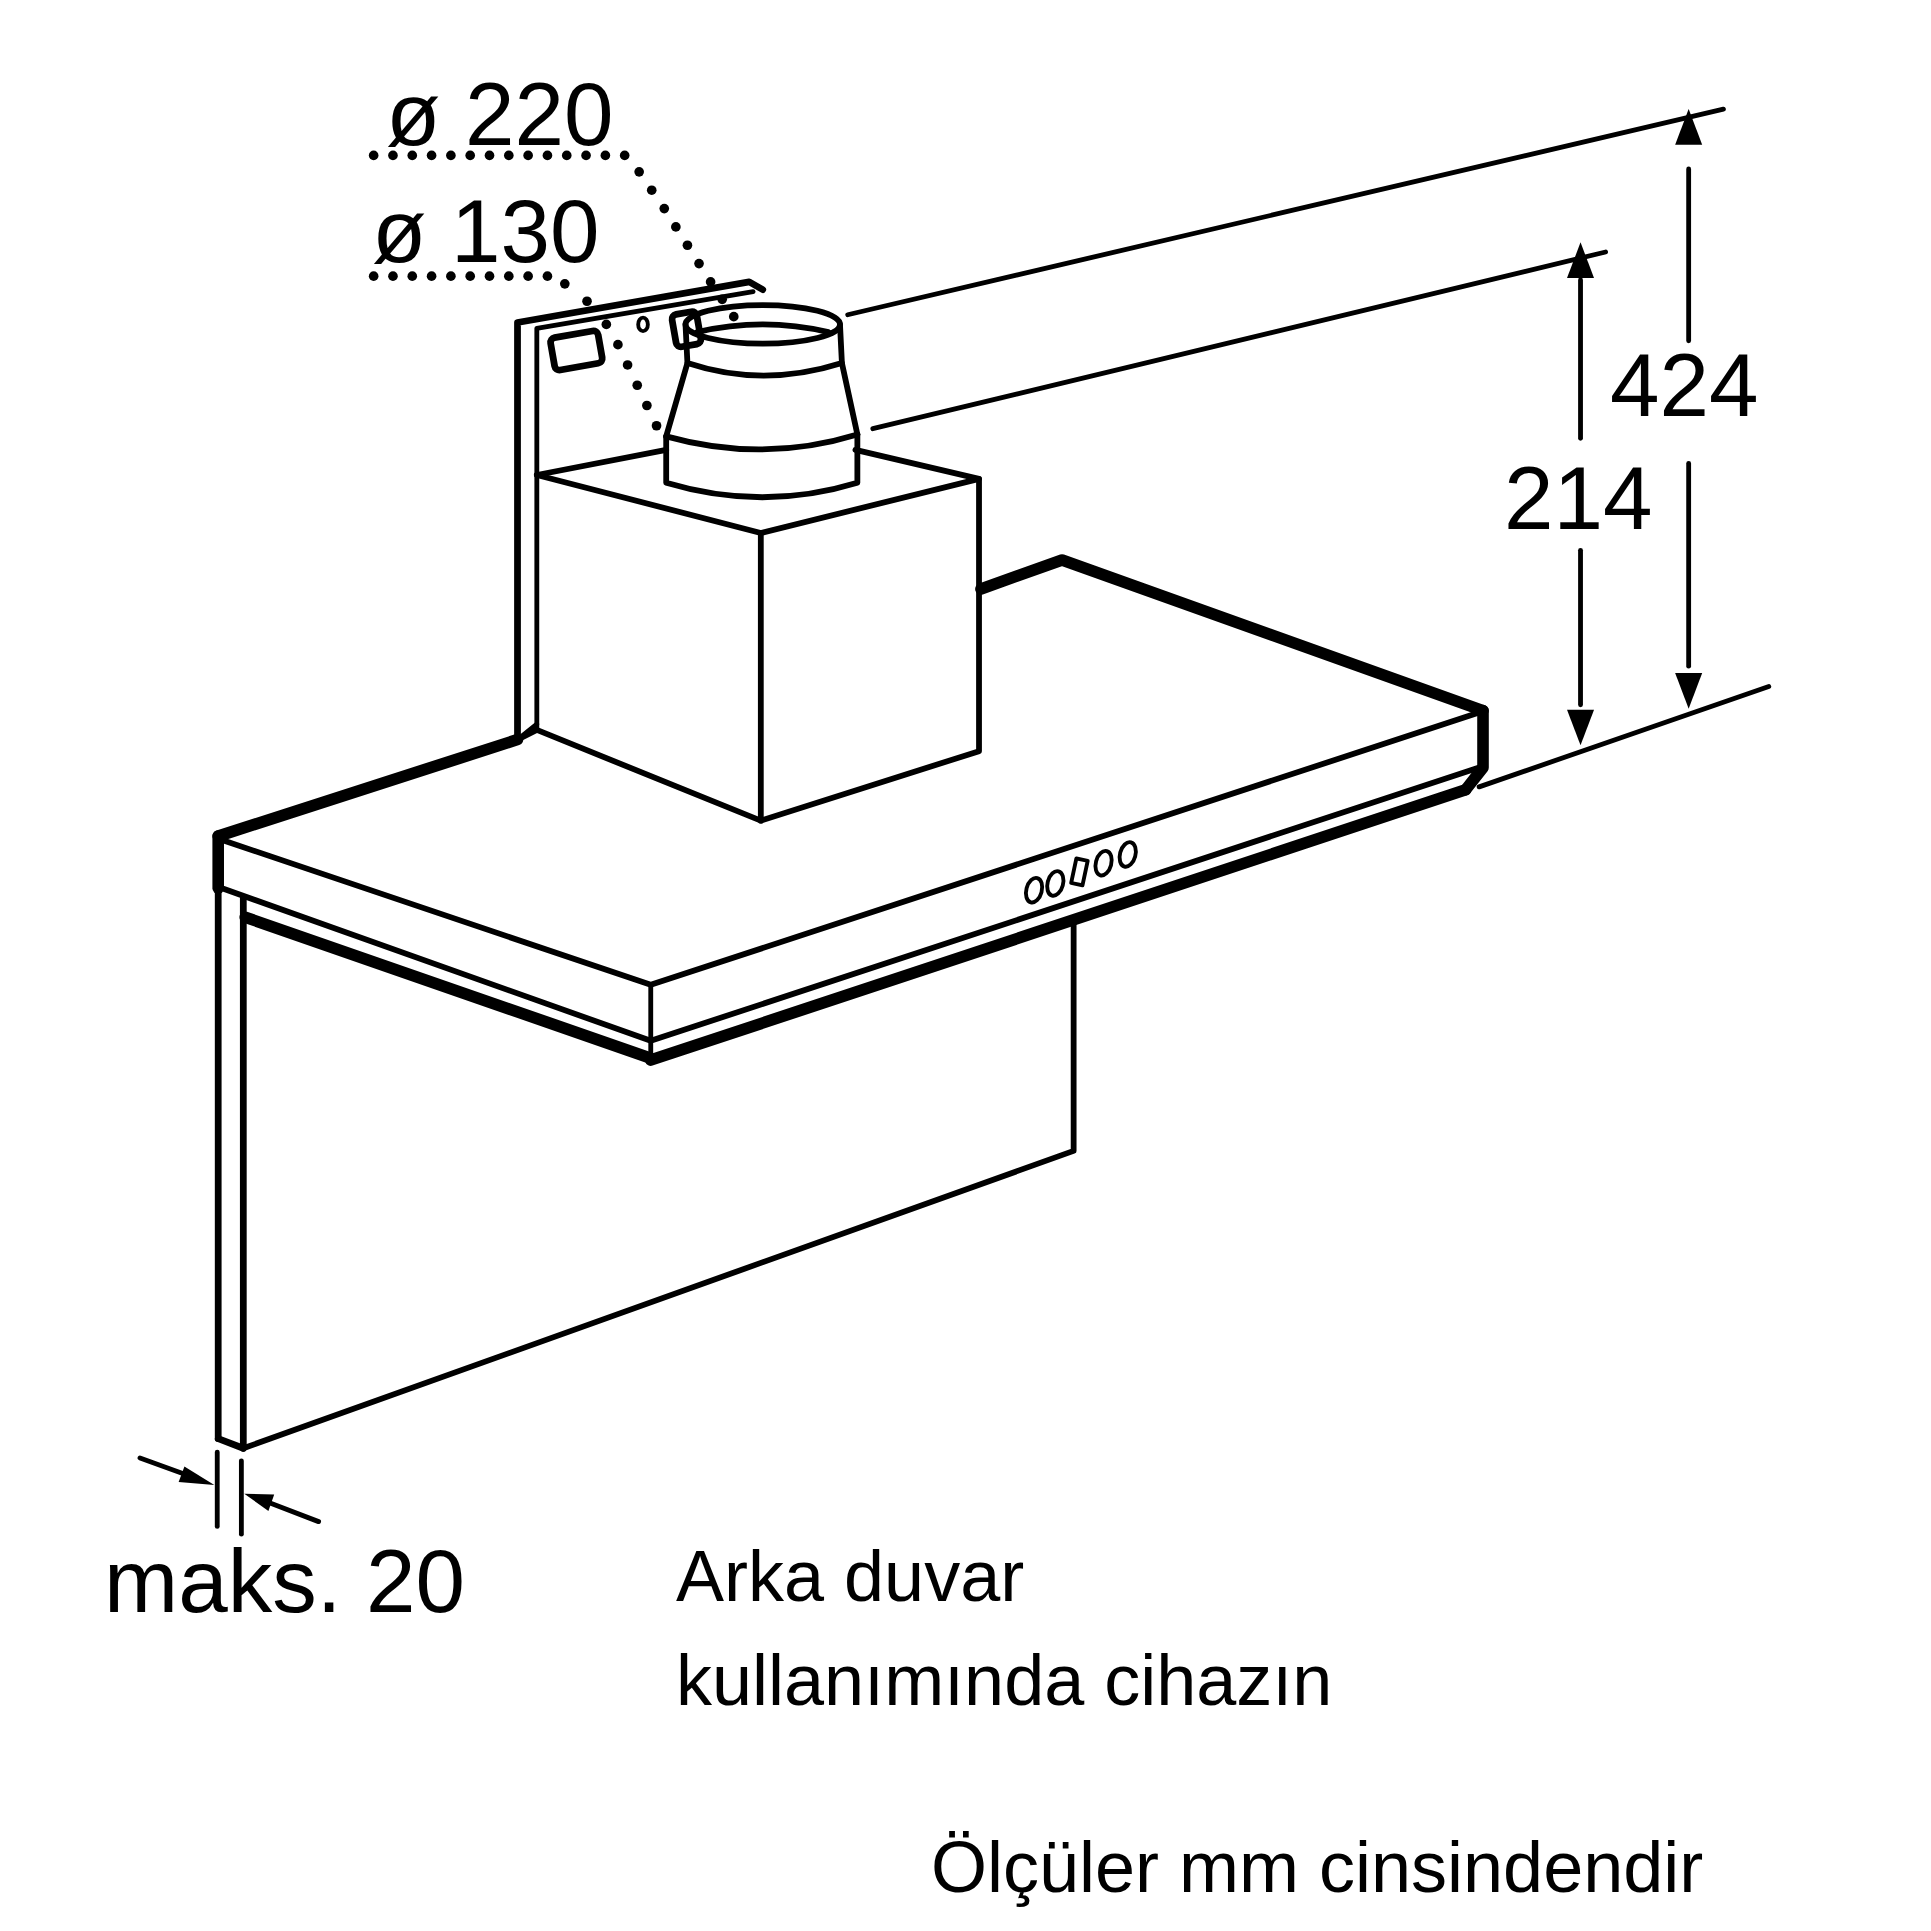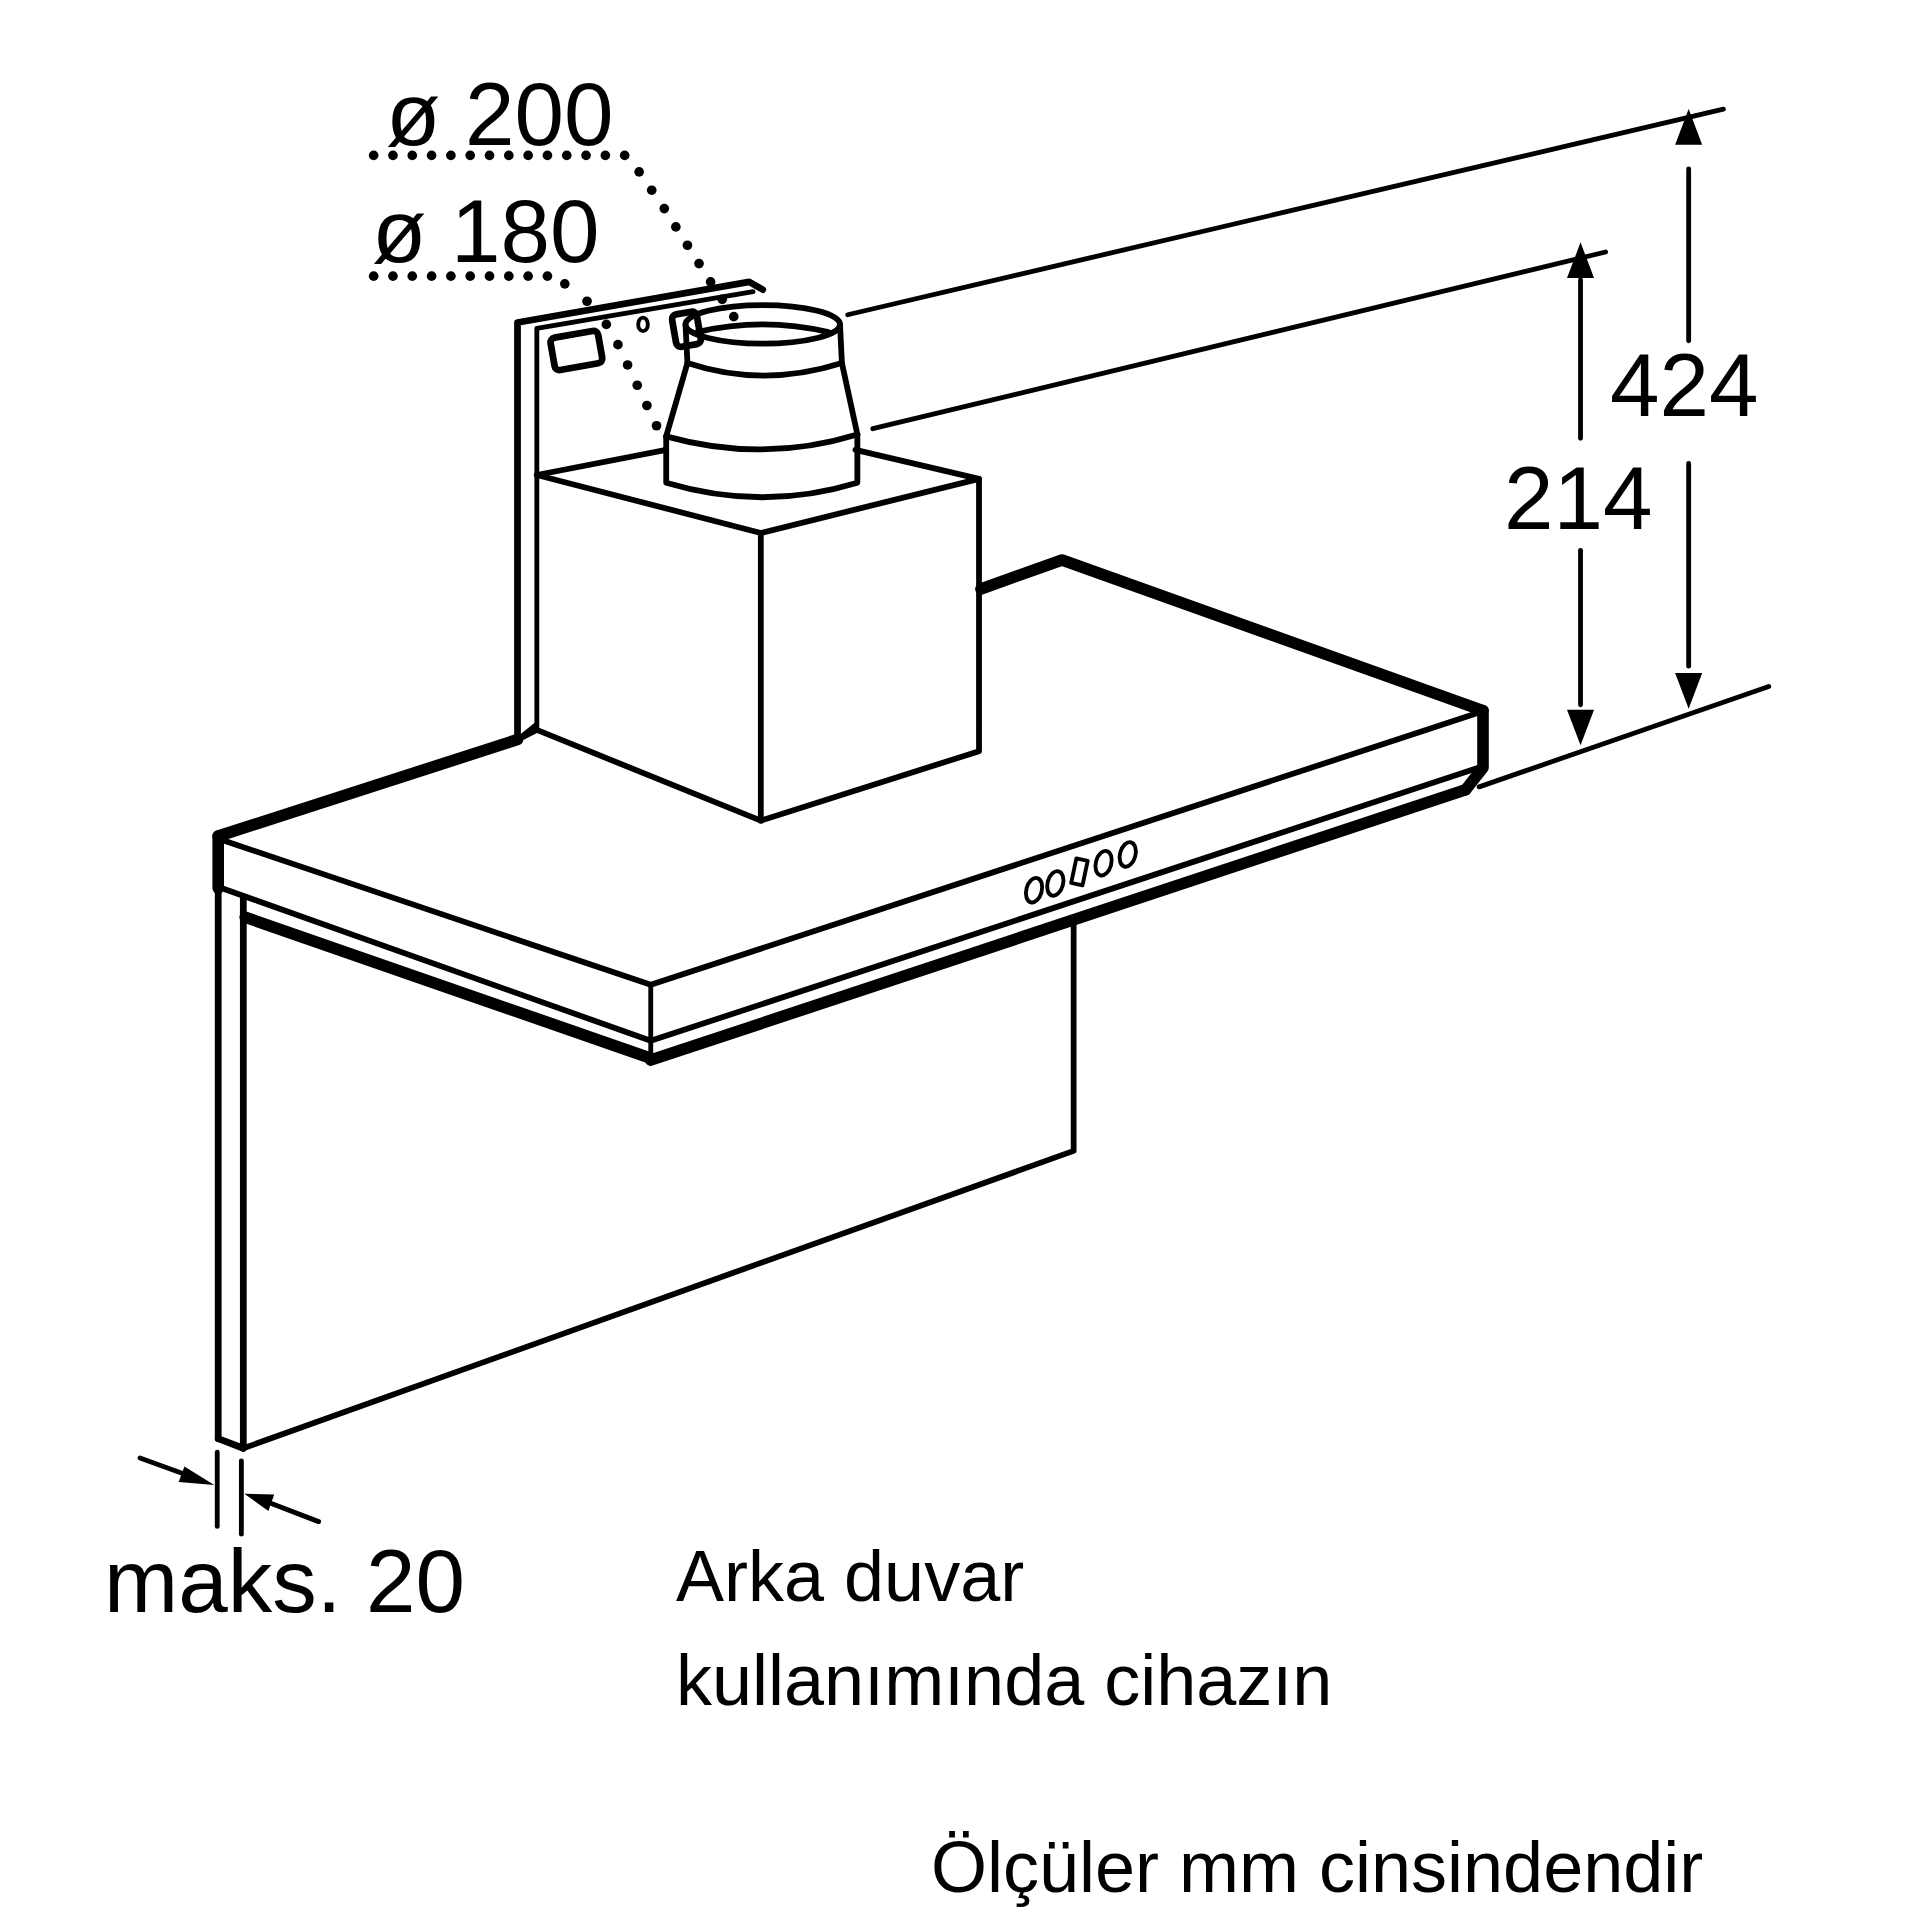--- a/index.html
+++ b/index.html
@@ -146,22 +146,22 @@
   <g>
     <line class="stroke" stroke-width="5" x1="225" y1="1504" x2="225" y2="1581"></line>
     <line class="stroke" stroke-width="5" x1="250" y1="1513" x2="250" y2="1589"></line>
     <line class="stroke" stroke-width="5" x1="145" y1="1510" x2="200" y2="1530"></line>
     <polygon fill="#000" points="222,1538 191,1519 185,1535"></polygon>
     <line class="stroke" stroke-width="5" x1="330" y1="1576" x2="275" y2="1555"></line>
     <polygon fill="#000" points="253,1547 284,1548 278,1565"></polygon>
   </g>
 </svg>
 
-<div class="lbl dim" style="left:386px; top:70px;">ø 200</div>
-<div class="lbl dim" style="left:372px; top:187px;">ø 180</div>
+<div class="lbl dim" style="left:386px; top:70px;">ø 220</div>
+<div class="lbl dim" style="left:372px; top:187px;">ø 130</div>
 <div class="lbl dim" style="left:1610px; top:341px;">424</div>
 <div class="lbl dim" style="left:1504px; top:454px;">214</div>
 <div class="lbl dim" style="left:104px; top:1537px;">maks. 20</div>
 
 <div class="lbl note" style="left:676px; top:1524px;">
   <div>Arka duvar</div>
   <div>kullanımında cihazın</div>
 </div>
 <div class="lbl note" style="left:931px; top:1815px;">Ölçüler mm cinsindendir</div>
 

